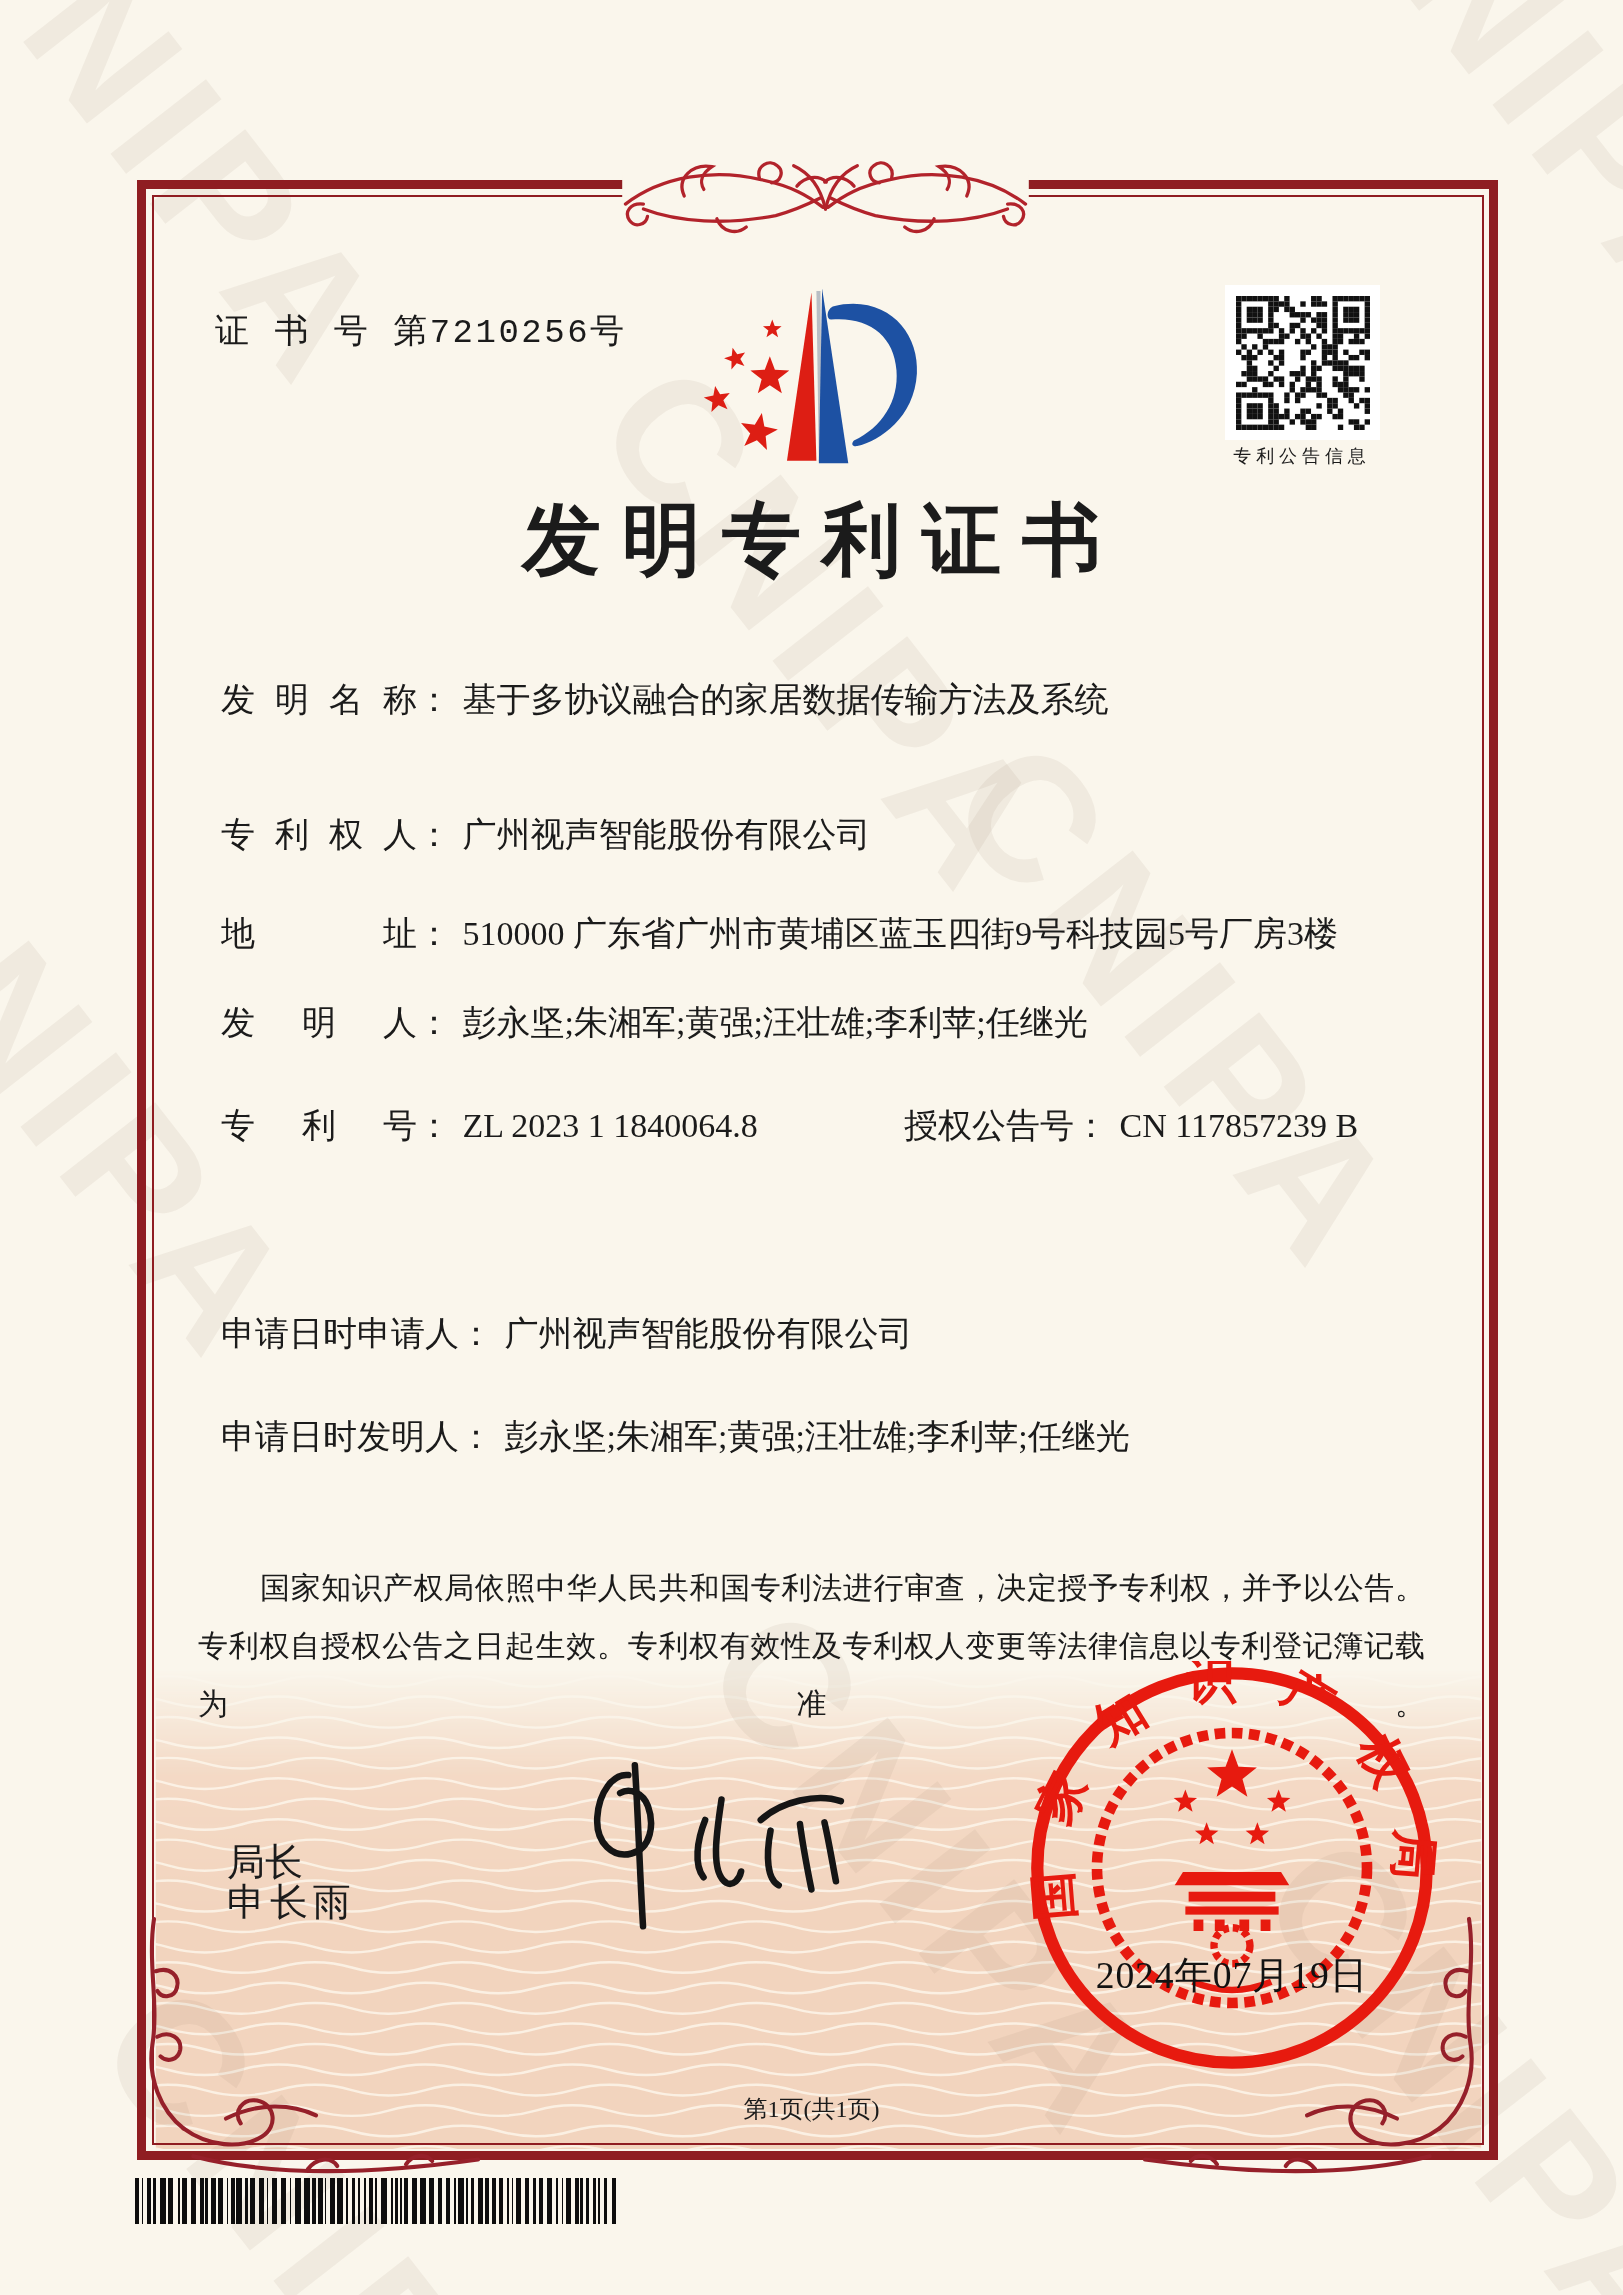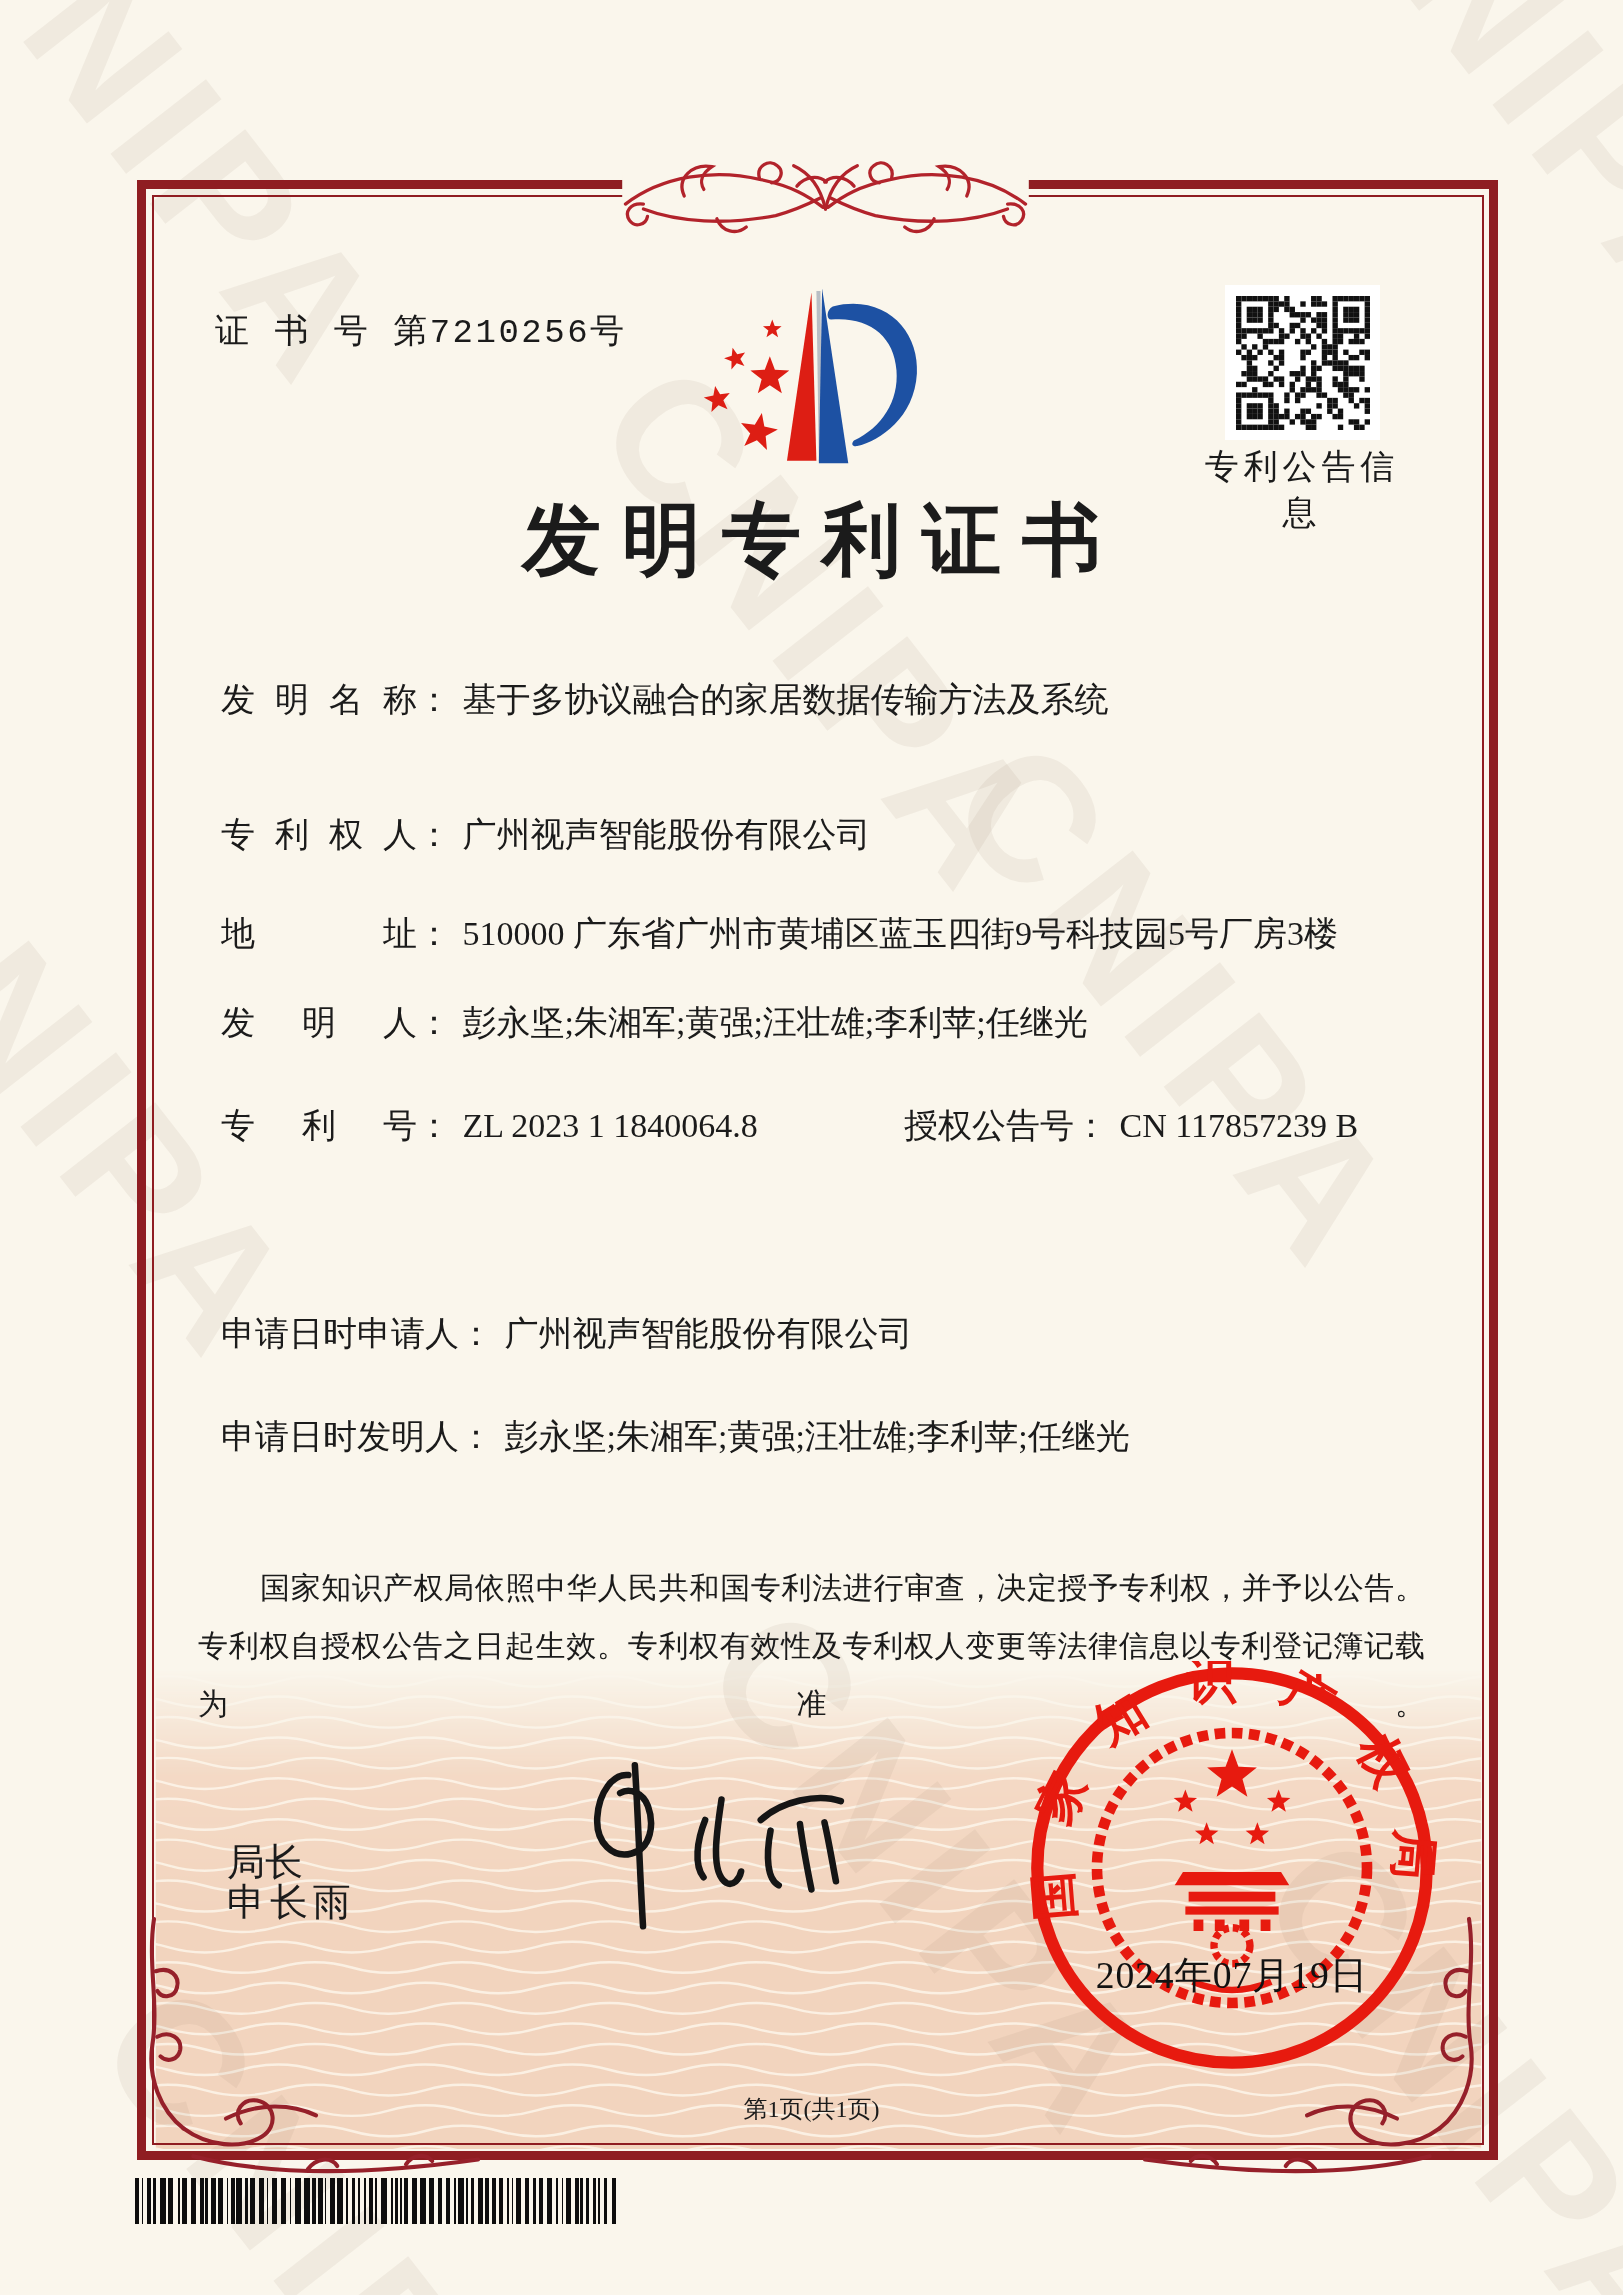--- a/index.html
+++ b/index.html
@@ -20,21 +20,21 @@
   .frame-inner{position:absolute;left:152px;top:195px;width:1332px;height:1950px;
     border:2.5px solid #8f1d22;box-sizing:border-box;z-index:4;}
   
   .wavezone{position:absolute;left:155px;top:1670px;width:1327px;height:479px;z-index:2;}
   
   .certno{position:absolute;left:215px;top:308px;font-size:34px;letter-spacing:2.5px;z-index:6;font-family:Liberation Mono, monospace;}
   .title{position:absolute;left:0;top:488px;width:100%;text-align:center;font-size:79px;
     font-weight:bold;letter-spacing:21px;padding-left:21px;box-sizing:border-box;z-index:6;}
   .qrbox{position:absolute;left:1225px;top:285px;width:155px;height:155px;background:#ffffff;z-index:6;}
   .qrlabel{position:absolute;left:1194px;top:444px;width:216px;text-align:center;
-    font-size:34px;letter-spacing:4.9px;z-index:6;}
+    font-size:18px;letter-spacing:4.9px;z-index:6;}
   .row{position:absolute;left:221px;font-size:34px;white-space:nowrap;z-index:6;}
   .flabel{display:inline-block;vertical-align:top;}
   .spread{width:196px;text-align:justify;text-align-last:justify;}
   .fvalue{margin-left:11.5px;}
   .rcol{position:absolute;left:683px;top:0;white-space:nowrap;}
   .statement{position:absolute;left:198px;top:1559px;width:1227px;font-size:30px;
     line-height:58px;z-index:6;}
   .statement .l1{text-align:justify;text-align-last:justify;text-indent:62px;}
   .statement .l2{text-align:justify;text-align-last:justify;}
   .sigtitle{position:absolute;left:227px;top:1816px;font-size:38px;z-index:6;

